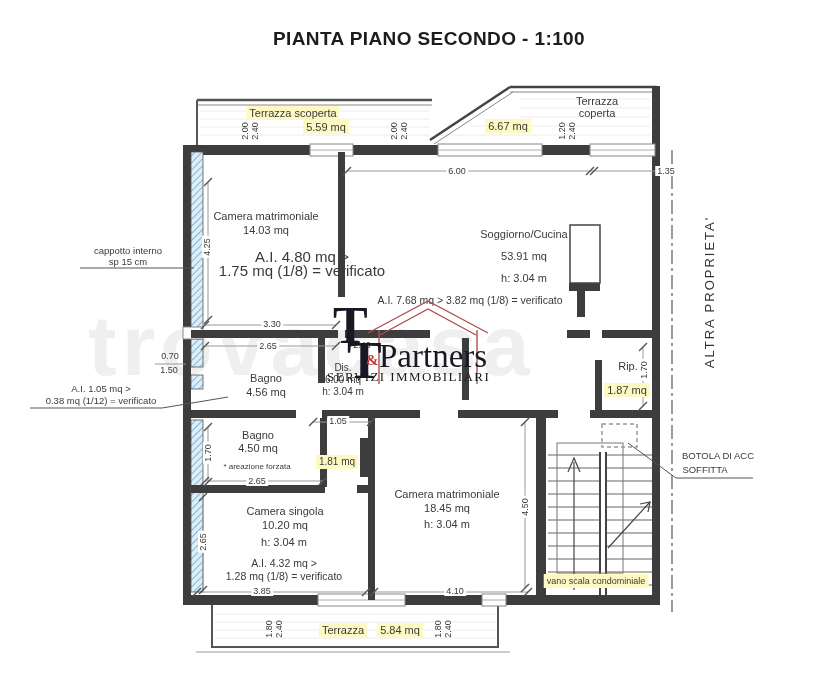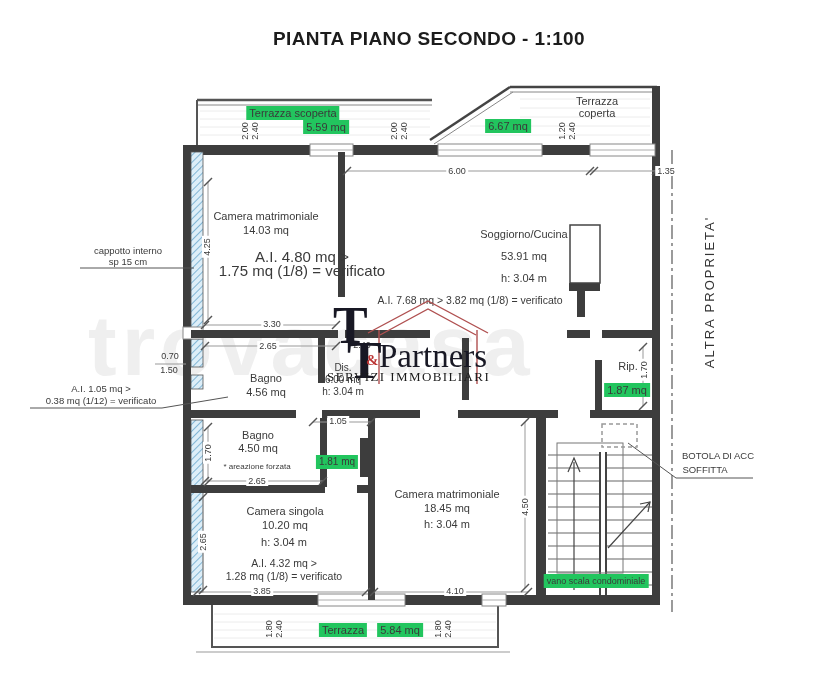--- a/index.html
+++ b/index.html
@@ -5,21 +5,21 @@
   html,body{margin:0;padding:0;background:#fff;}
   #page{position:relative;width:824px;height:692px;background:#fff;overflow:hidden;
         font-family:"Liberation Sans","DejaVu Sans",sans-serif;color:#3a3a3a;}
   .lbl{position:absolute;transform:translate(-50%,-50%);font-size:11px;line-height:14px;
        color:#3a3a3a;text-align:center;white-space:nowrap;}
   .lbl span{display:block;}
   .rot{transform:translate(-50%,-50%) rotate(-90deg);}
   .dim{font-size:9px;line-height:10px;background:#fff;padding:0 2px;}
   .dim2{font-size:9px;line-height:9.5px;background:transparent;}
   .sm{font-size:8px;}
-  .bgw{background:#22c55e;padding:0 3px;}
+  .bgw{background:#fef9c3;padding:0 3px;}
   #title{position:absolute;left:429px;top:39px;transform:translate(-50%,-50%);
          font-size:19px;color:#1c1c1c;letter-spacing:.4px;white-space:nowrap;font-weight:bold;}
   #watermark{position:absolute;left:88px;top:302px;font-size:86px;line-height:1;
              font-weight:600;letter-spacing:5px;color:rgba(70,70,70,0.085);white-space:nowrap;}
   #plan-svg{position:absolute;left:0;top:0;}
   
   #logo{position:absolute;left:0;top:0;width:824px;height:692px;pointer-events:none;}
   .serif{font-family:"Liberation Serif","DejaVu Serif",serif;}
   #logo-t1{position:absolute;left:333px;top:300px;font-size:52px;line-height:1;font-weight:700;color:#181824;}
   #logo-t2{position:absolute;left:347px;top:335px;font-size:52px;line-height:1;font-weight:700;color:#181824;}

